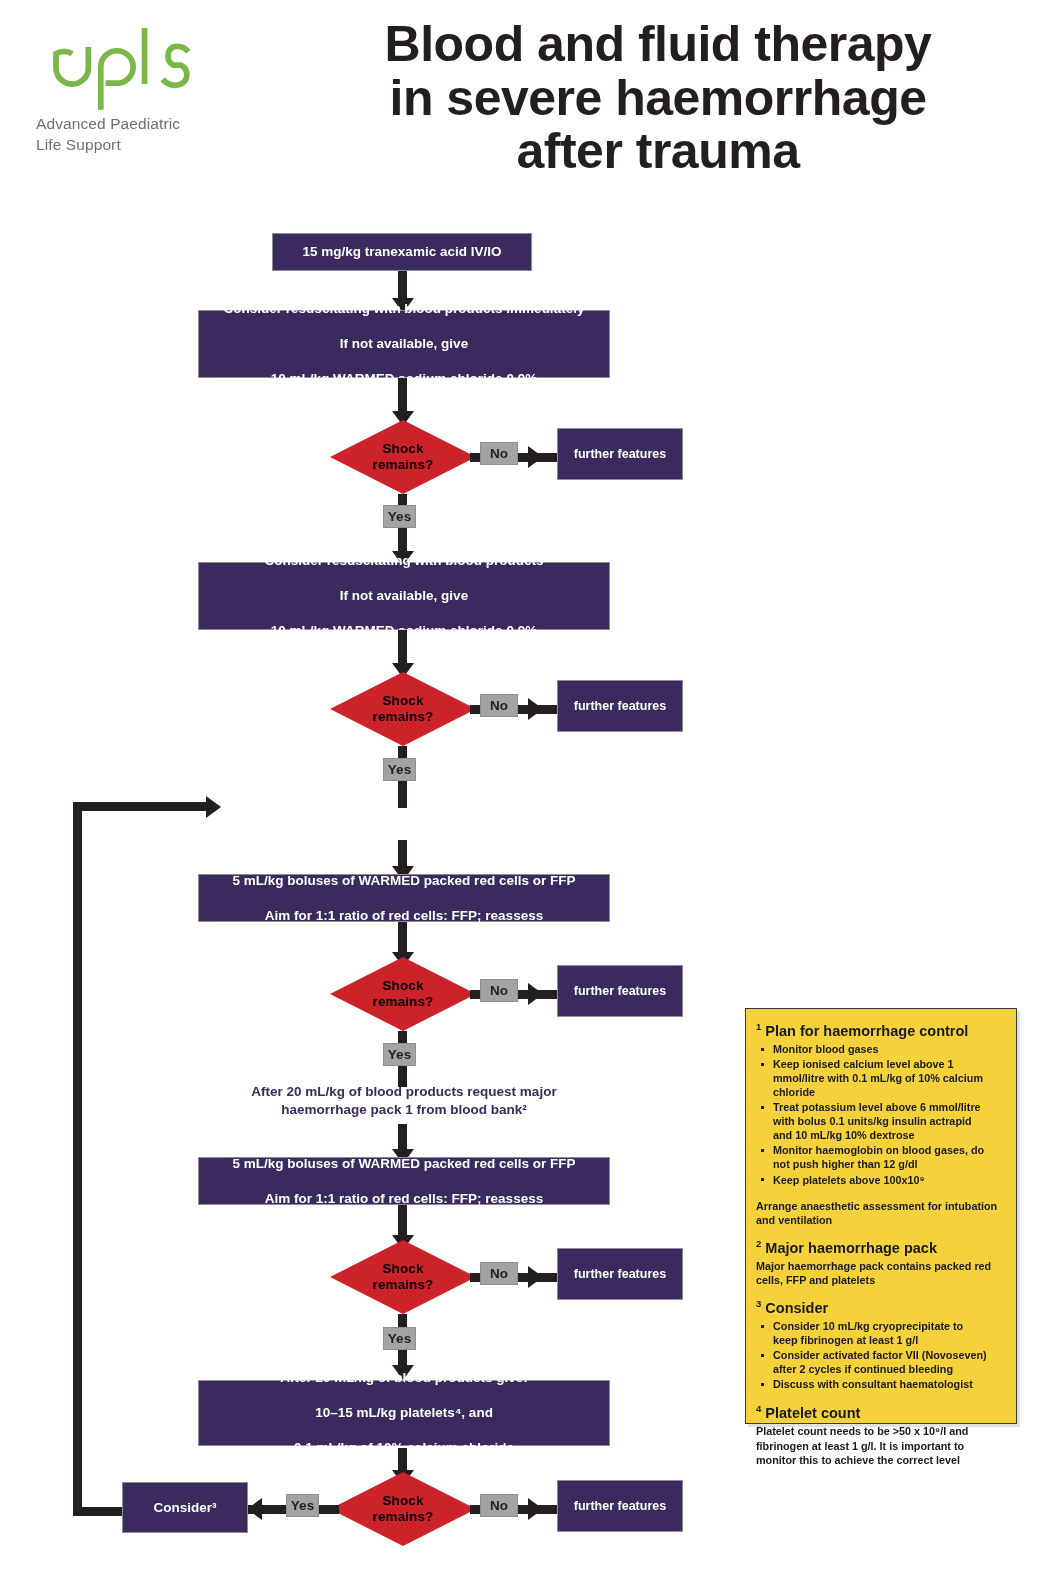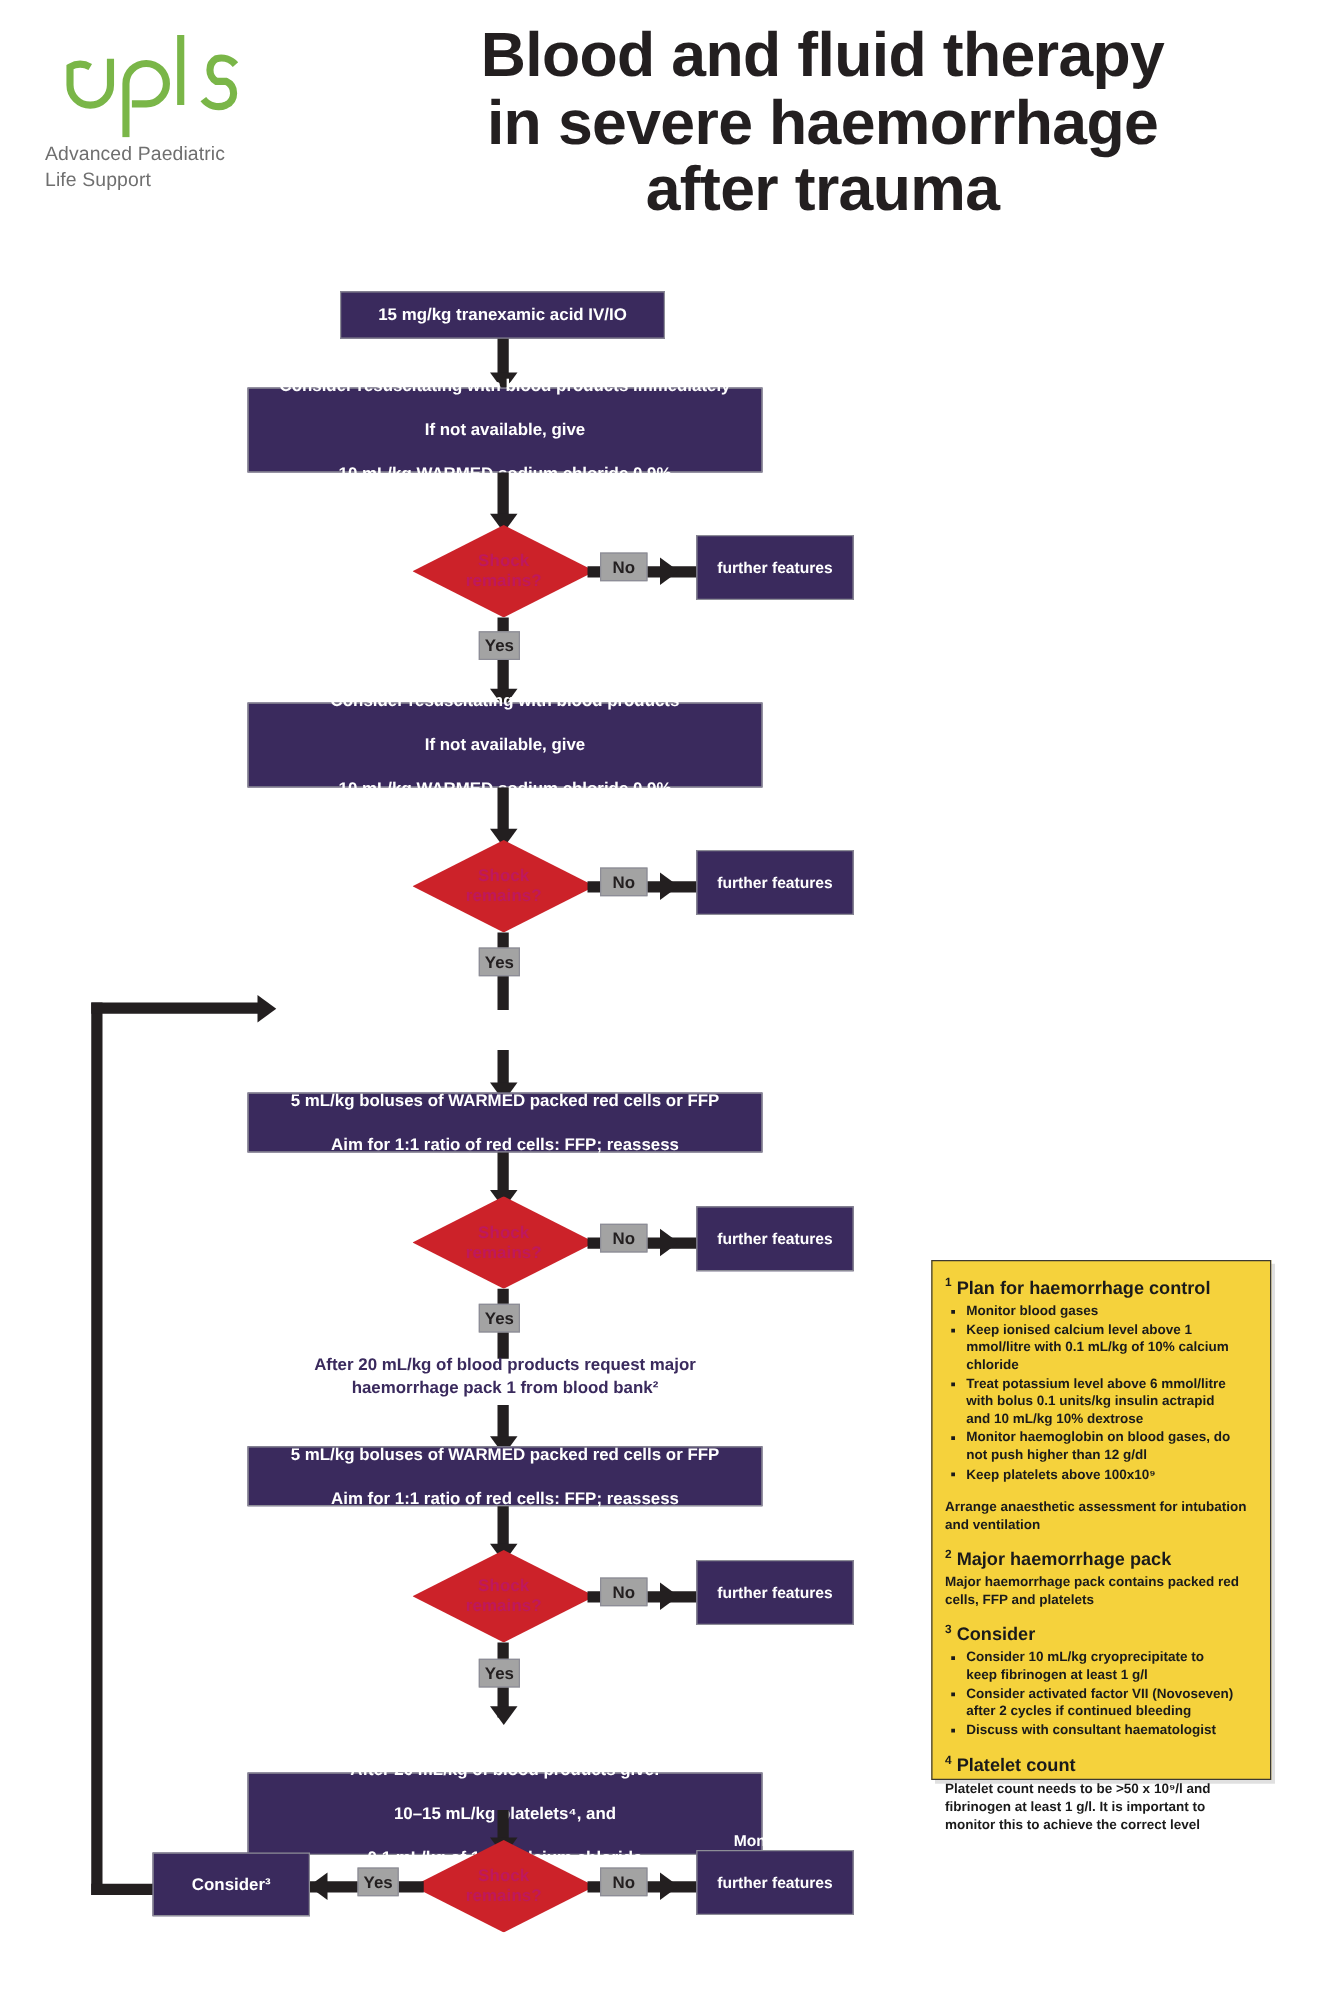--- a/index.html
+++ b/index.html
@@ -53,21 +53,21 @@
     position: absolute;
     display: flex; align-items: center; justify-content: center;
   }
   .diamond .dshape {
     position: absolute; inset: 0;
     background: #cc2229;
     clip-path: polygon(50% 0, 100% 50%, 50% 100%, 0 50%);
   }
   .diamond .dlabel {
     position: relative;
-    color: #be185d; font-weight: 700;
+    color: #000000; font-weight: 700;
     font-size: 13.5px; line-height: 1.18; text-align: center;
     letter-spacing: .1px;
   }
 
   .ybadge {
     position: absolute;
     background: #a3a3a3;
     border: 1px solid #8d8d97;
     color: #231f20;
     font-weight: 700; font-size: 13.5px;
@@ -321,21 +321,21 @@
       <span>further features</span><br>
       <span>of shock</span>
     </span>
   </div>
   <div class="vline" style="left:398px; top:1314px; height:60px;"></div>
   <div class="arrow-d" style="left:391.5px; top:1365px;"></div>
   <div class="ybadge" style="left:383px; top:1327px; width:33px; height:23px;">
     <span>Yes</span>
   </div>
 
-  <div class="pbox" style="left:198px; top:1418px; width:412px; height:66px; font-size:13.5px;">
+  <div class="pbox" style="left:198px; top:1380px; width:412px; height:66px; font-size:13.5px;">
     <span>
       <span>After 20 mL/kg of blood products give:</span><br>
       <span>10–15 mL/kg platelets⁴, and</span><br>
       <span>0.1 mL/kg of 10% calcium chloride</span>
     </span>
   </div>
   <div class="vline" style="left:398px; top:1448px; height:28px;"></div>
   <div class="arrow-d" style="left:391.5px; top:1470px;"></div>
 
   <div class="diamond" style="left:330px; top:1472px; width:146px; height:74px;">

